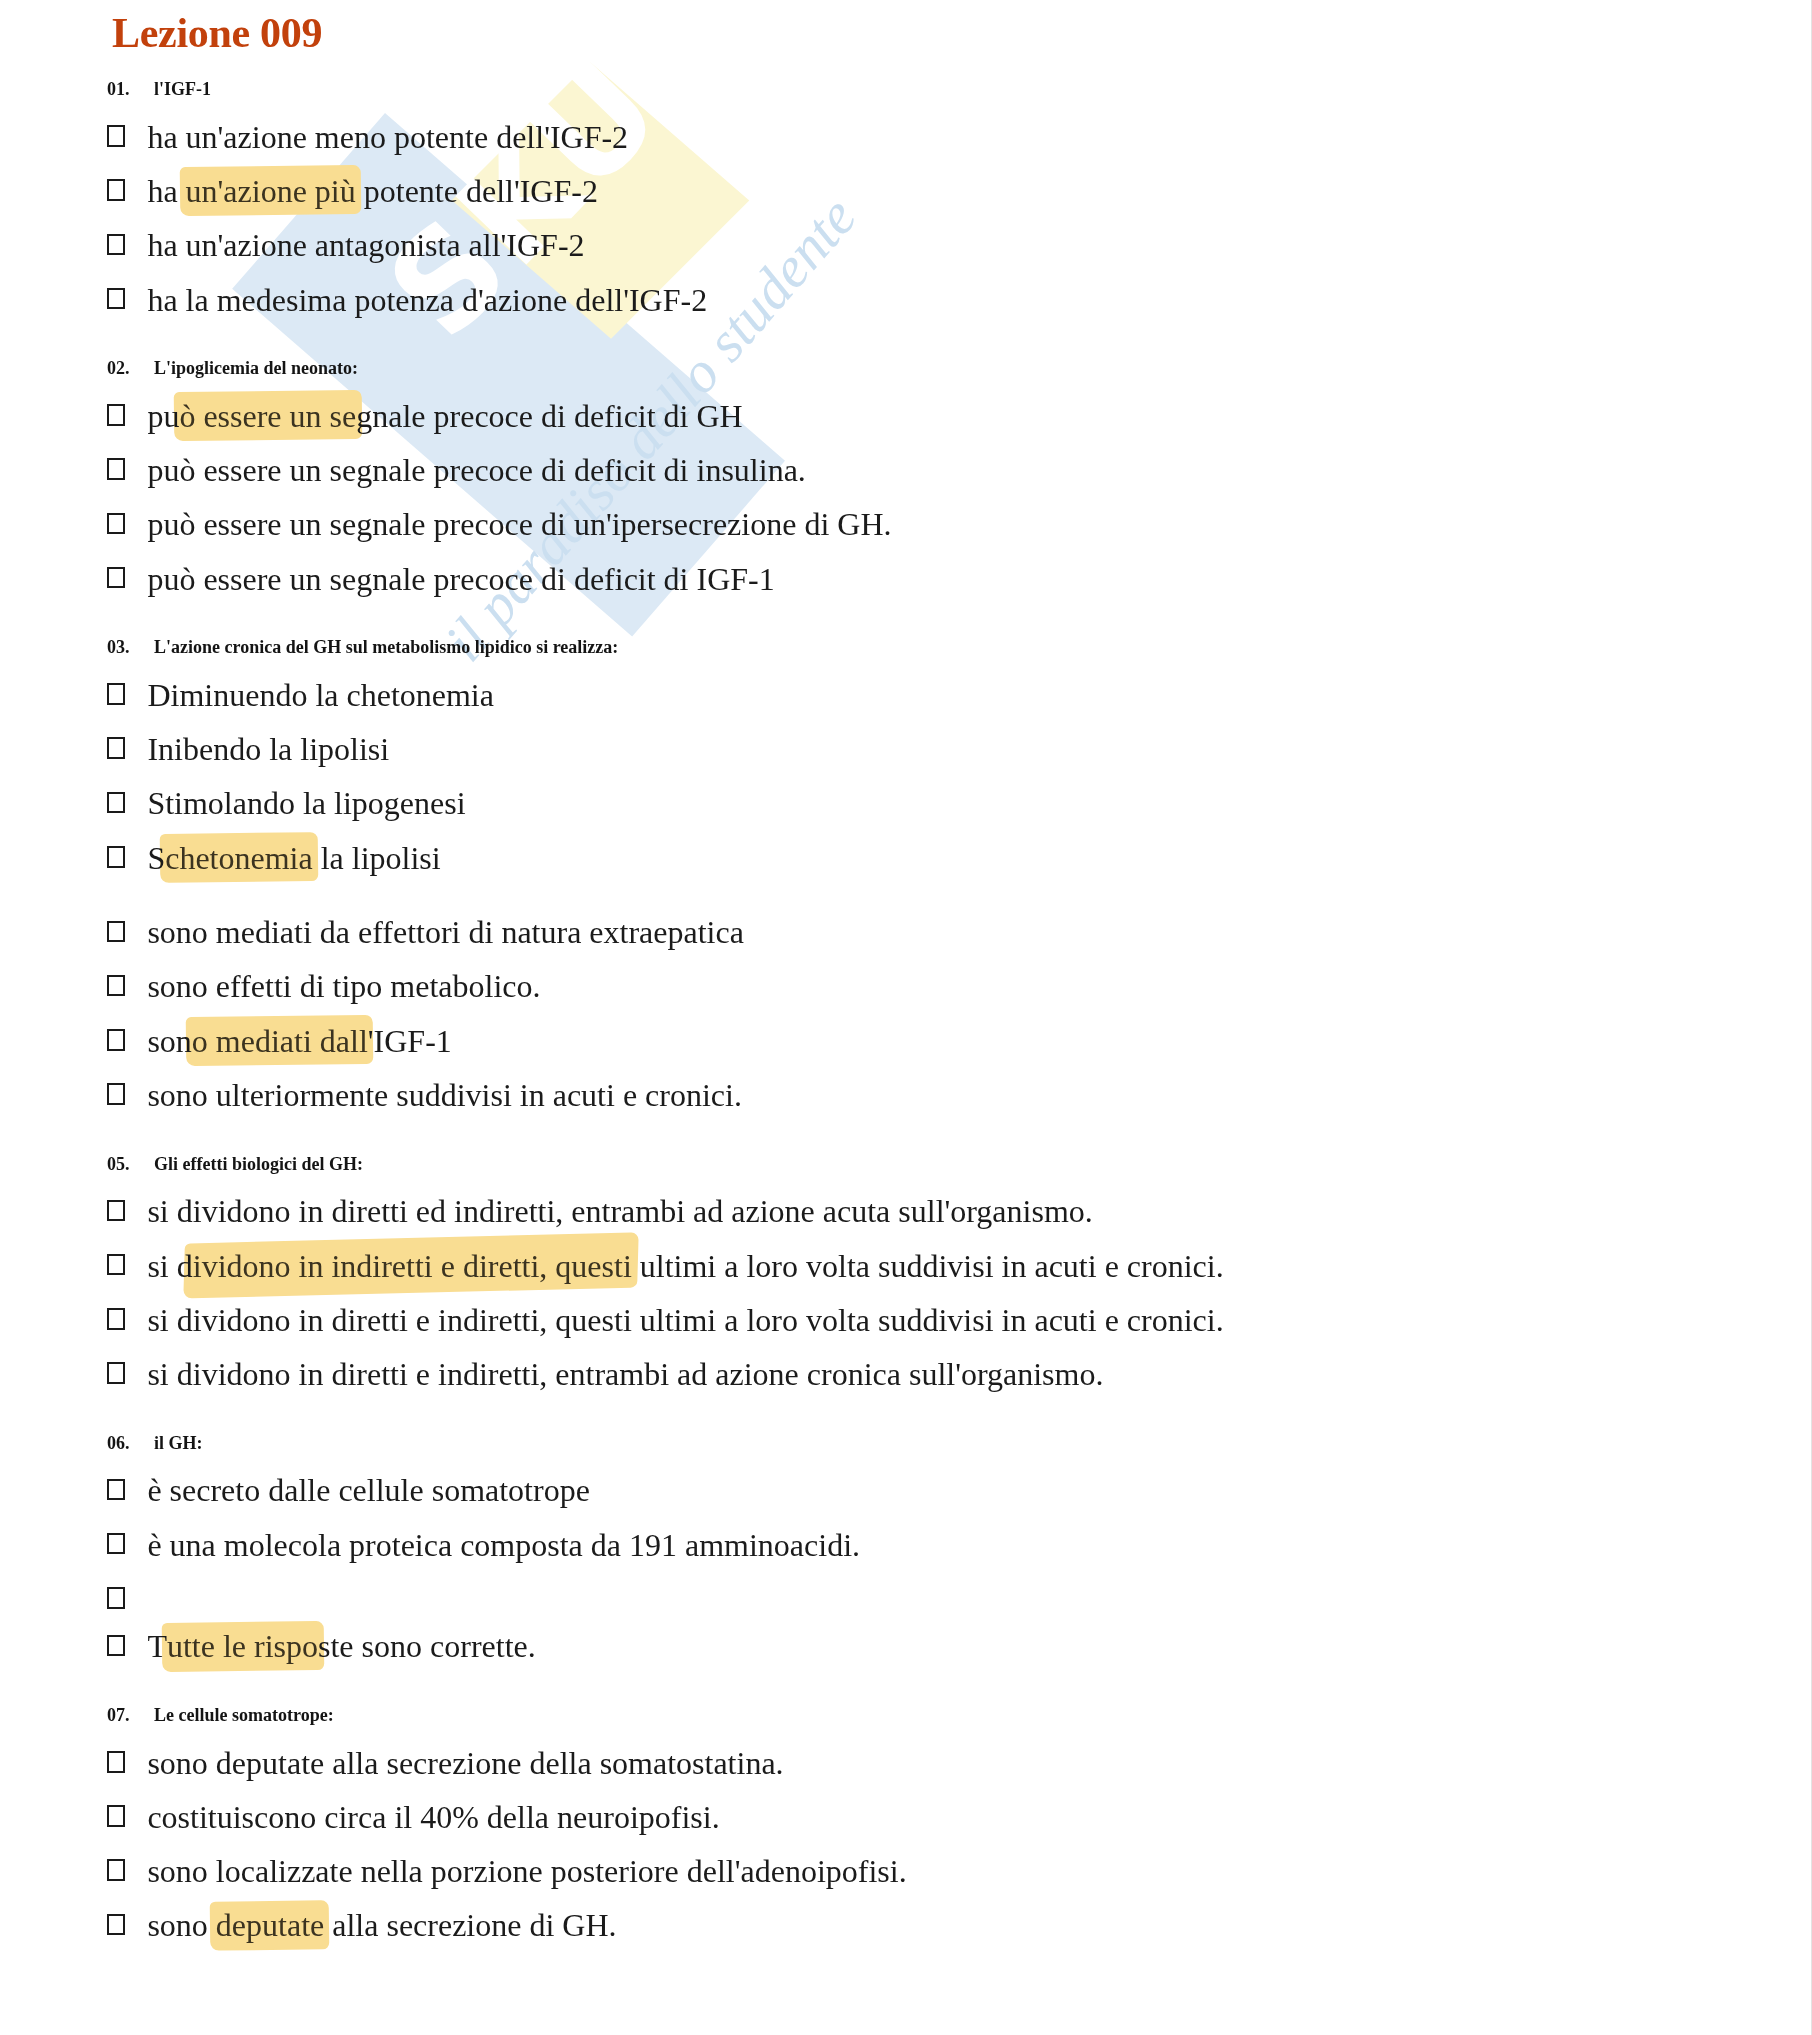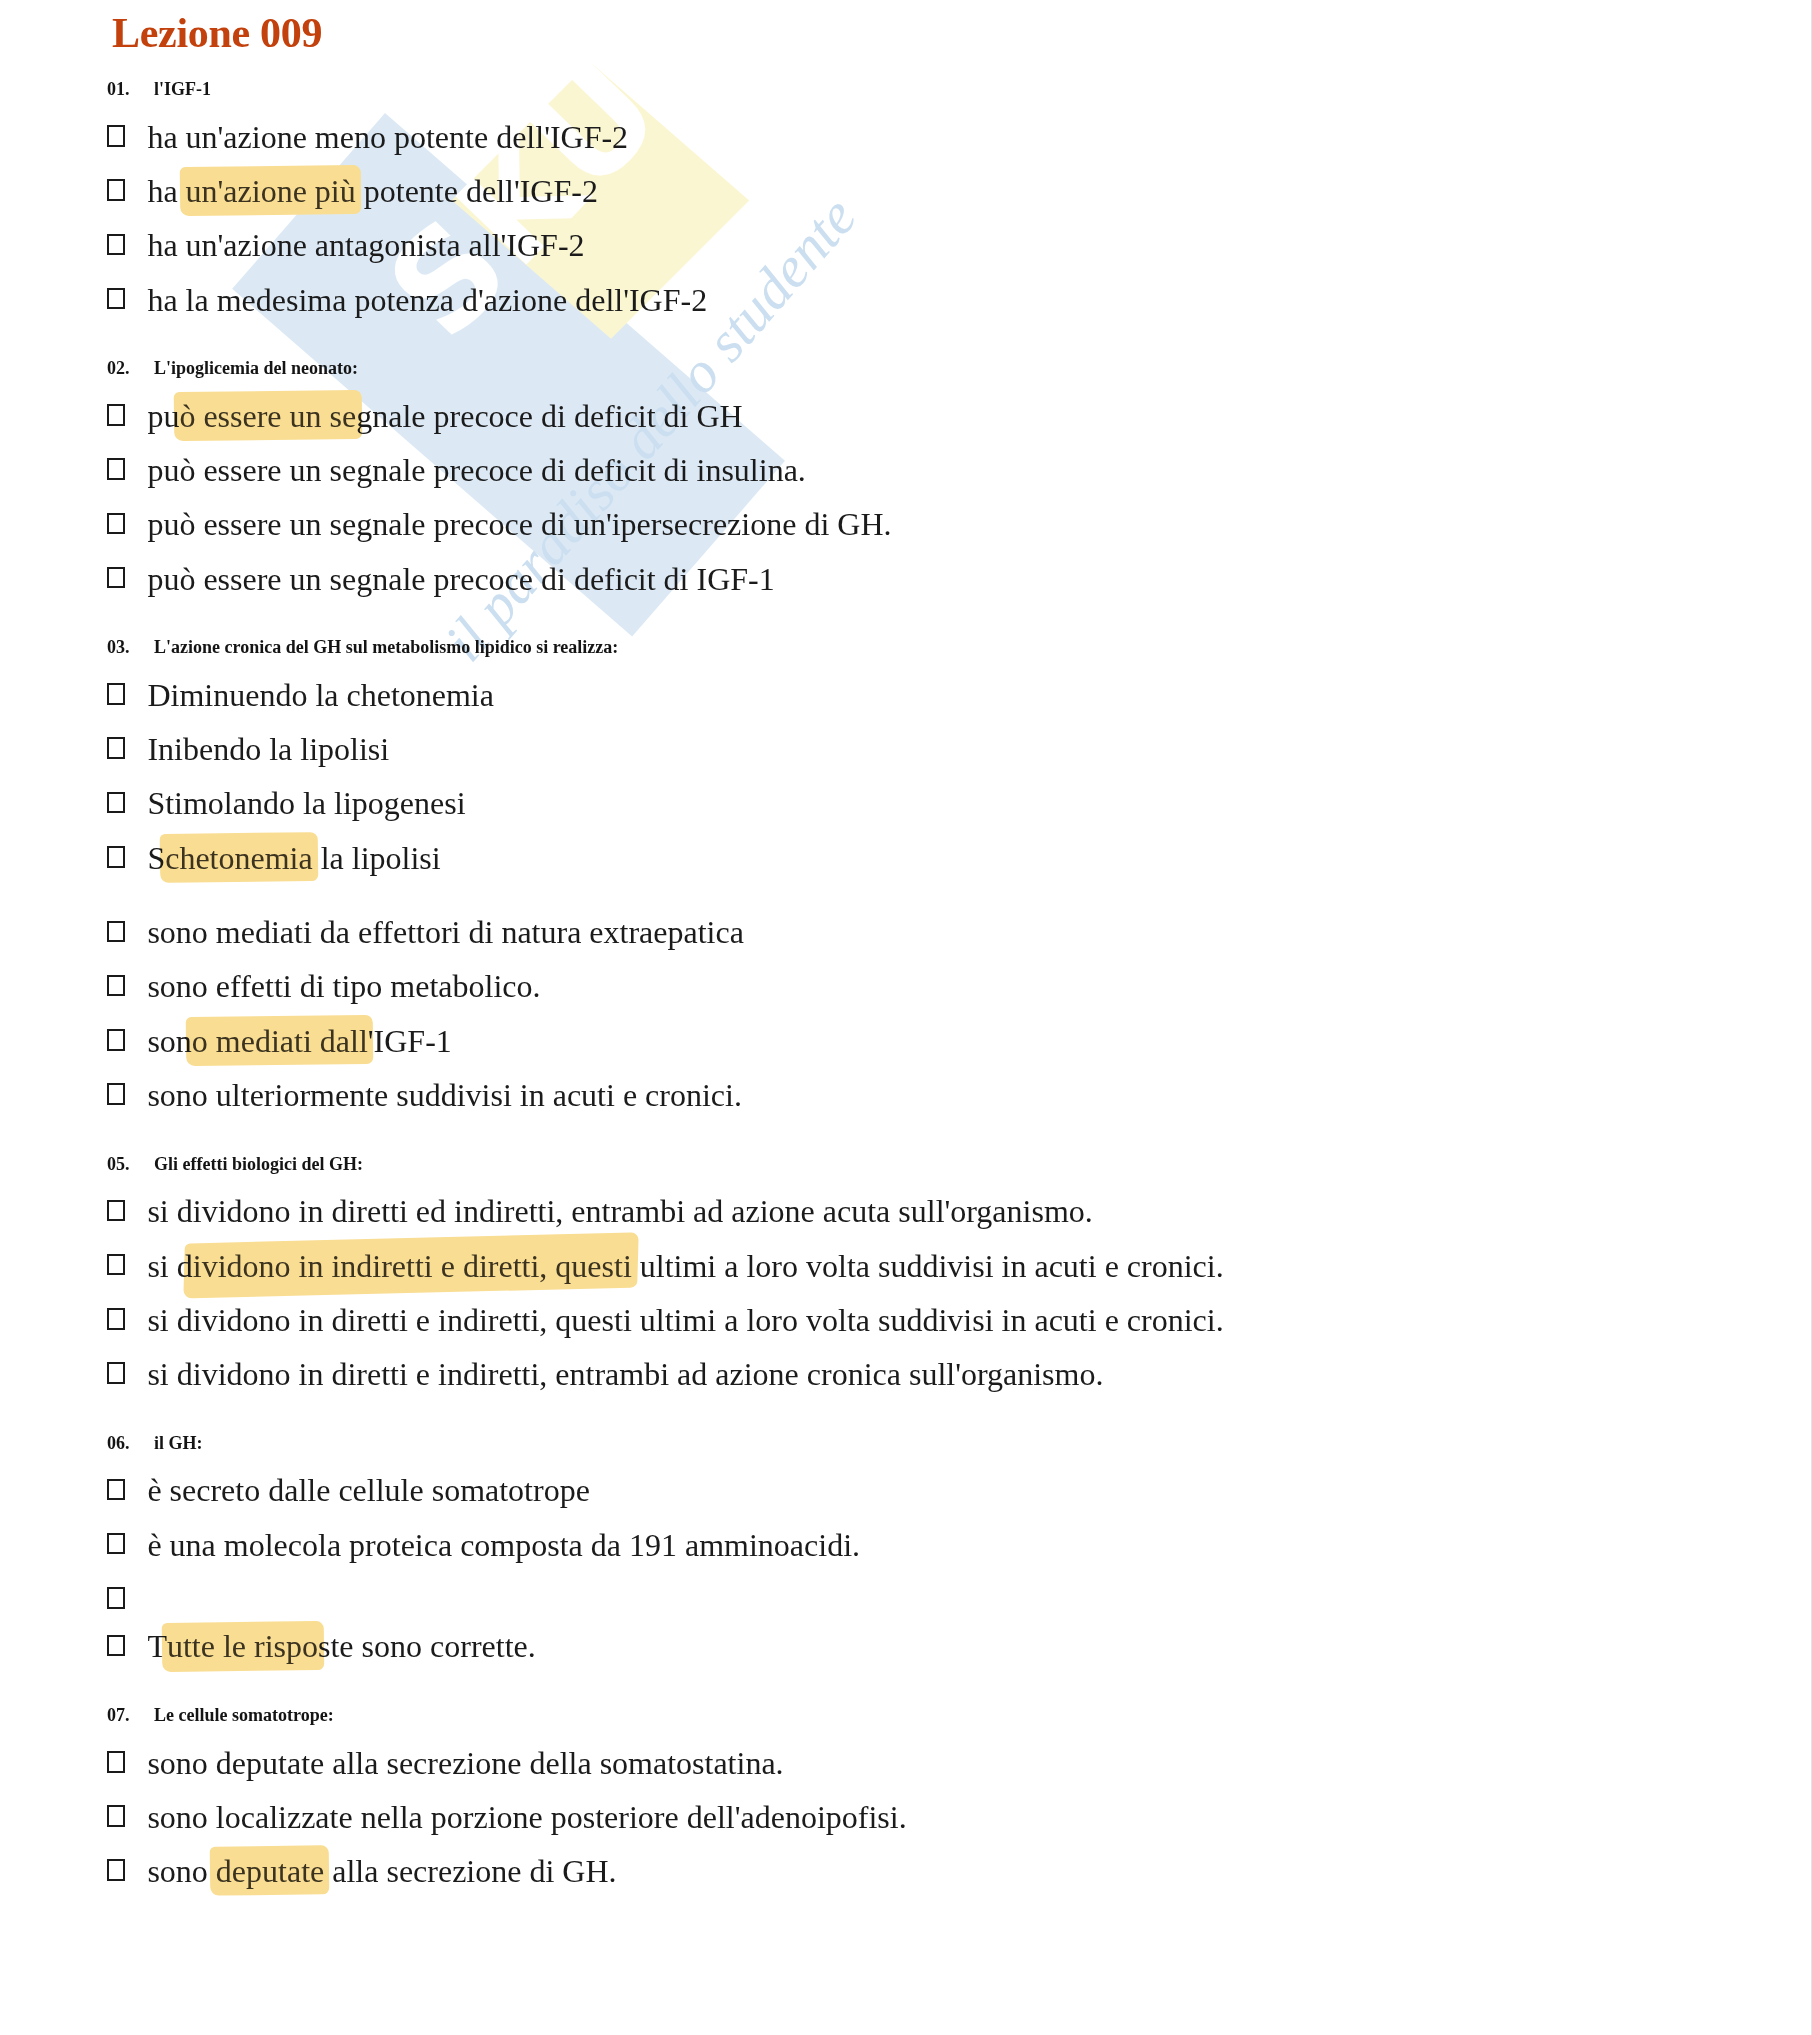--- a/index.html
+++ b/index.html
@@ -292,20 +292,24 @@
           </div>
         </div>
         <div class="question-block">
           <div class="q-head"><span class="q-num">07.</span><span>Le cellule somatotrope:</span></div>
           <div class="option-row">
             <span class="checkbox"></span>
             <span class="option-text"><span>sono deputate alla secrezione della somatostatina.</span></span>
           </div>
           <div class="option-row">
             <span class="checkbox"></span>
+            <span class="option-text"><span>costituiscono circa il 40% della neuroipofisi.</span></span>
+          </div>
+          <div class="option-row">
+            <span class="checkbox"></span>
             <span class="option-text"><span>sono localizzate nella porzione posteriore dell'adenoipofisi.</span></span>
           </div>
           <div class="option-row">
             <span class="checkbox"></span>
             <span class="option-text"><span>sono </span><span class="hl">deputate</span><span> alla secrezione di GH.</span></span>
           </div>
         </div>
       </div>
   </div>
 

